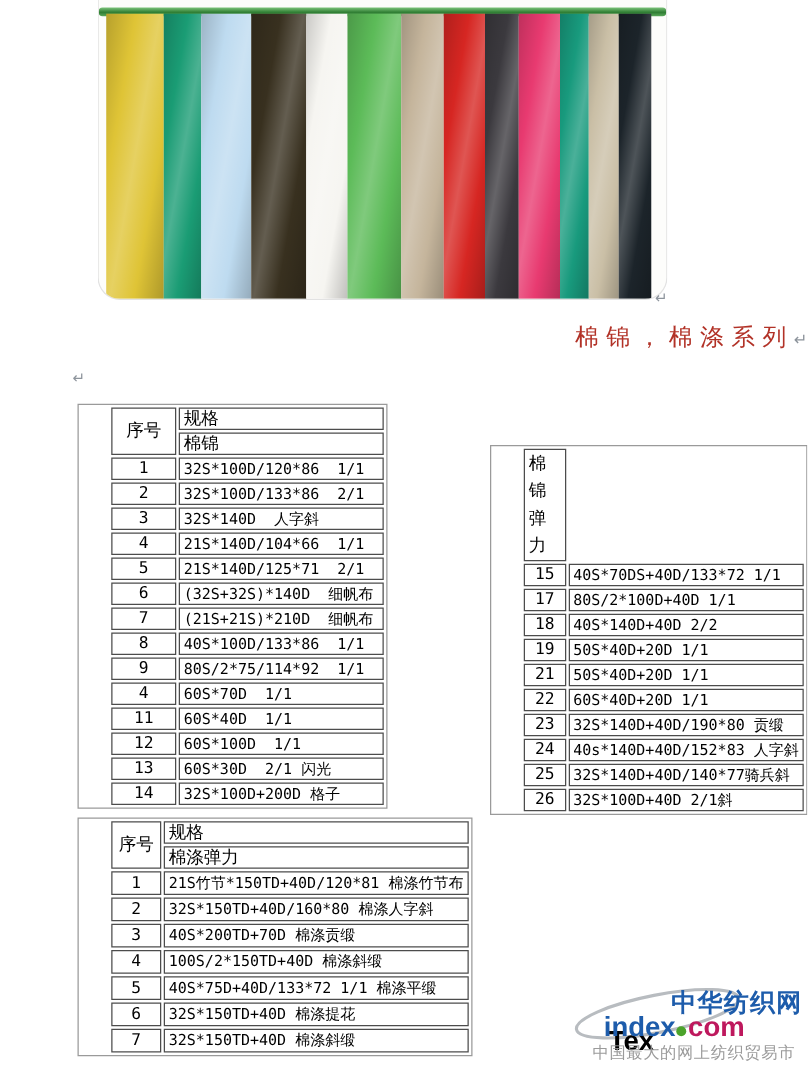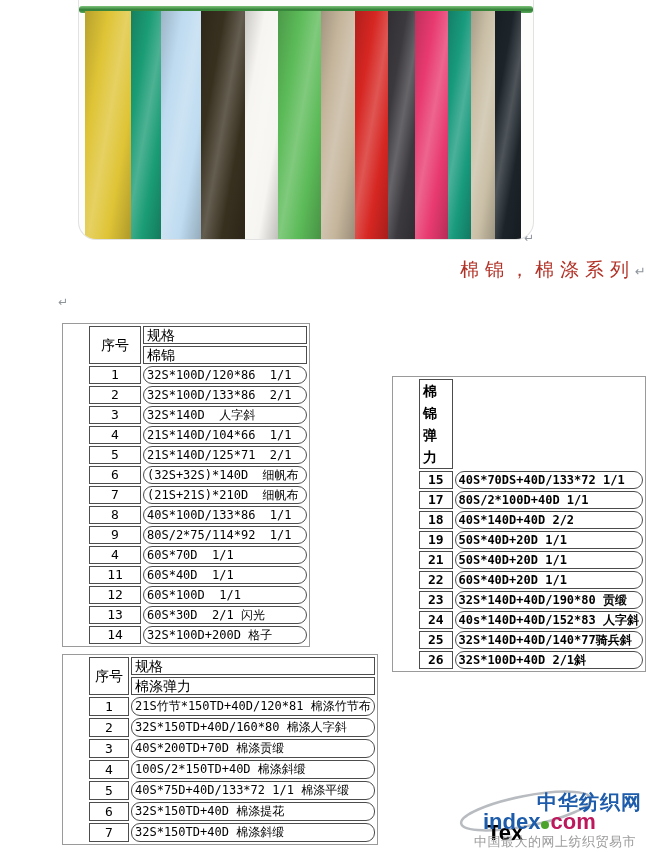--- a/index.html
+++ b/index.html
@@ -21,25 +21,25 @@
   .title-wrap{position:absolute;left:0;top:257px;width:646px;text-align:right;padding-right:22px;box-sizing:border-box;margin-left:22px;}
   .title-text{font-size:19px;letter-spacing:6px;font-weight:normal;}
   .title-ret{color:#8d949c;font-size:13px;letter-spacing:0;}
 
   
   table.spec-table{border-collapse:separate;border-spacing:2px;border:1px solid #9a9a9a;
                    background:#fff;table-layout:fixed;padding-left:24px;}
   table.spec-table td{border:1px solid #4c4c4c;background:#fff;overflow:hidden;
                       vertical-align:middle;padding:0 3px;box-sizing:border-box;}
   td.no-cell{text-align:center;font-family:"DejaVu Sans Mono",monospace;font-size:13px;height:16px;line-height:16px;}
-  td.spec-cell{font-family:"DejaVu Sans Mono",monospace;font-size:12px;white-space:pre;height:16px;line-height:16px;border-radius:9px;}
+  td.spec-cell{font-family:"DejaVu Sans Mono",monospace;font-size:12px;white-space:pre;height:16px;line-height:16px;}
   td.hdr-cell{font-size:14px;height:16px;line-height:16px;padding:1px 4px;}
 
   #table-mianjin{position:absolute;left:62px;top:323px;}
-  #table-mianjin-tanli{position:absolute;left:392px;top:376px;font-weight:bold;}
+  #table-mianjin-tanli{position:absolute;left:392px;top:356px;}
   #table-mianjin-tanli td.hdr-cell{height:22px;line-height:22px;}
   #table-miandi-tanli{position:absolute;left:62px;top:654px;}
   #table-miandi-tanli td.no-cell,#table-miandi-tanli td.spec-cell{height:17px;line-height:17px;}
 
   
   .logo{position:absolute;left:440px;top:776px;width:206px;height:74px;cursor:pointer;}
   .logo .swoosh{position:absolute;left:16px;top:12px;}
   .logo .tex{position:absolute;left:47px;top:12px;font-size:22px;font-weight:bold;
              font-family:"Liberation Sans",sans-serif;}
   .logo .cnname{position:absolute;left:97px;top:13px;font-size:20px;font-weight:bold;letter-spacing:1px;font-family:Liberation Serif, serif;}

